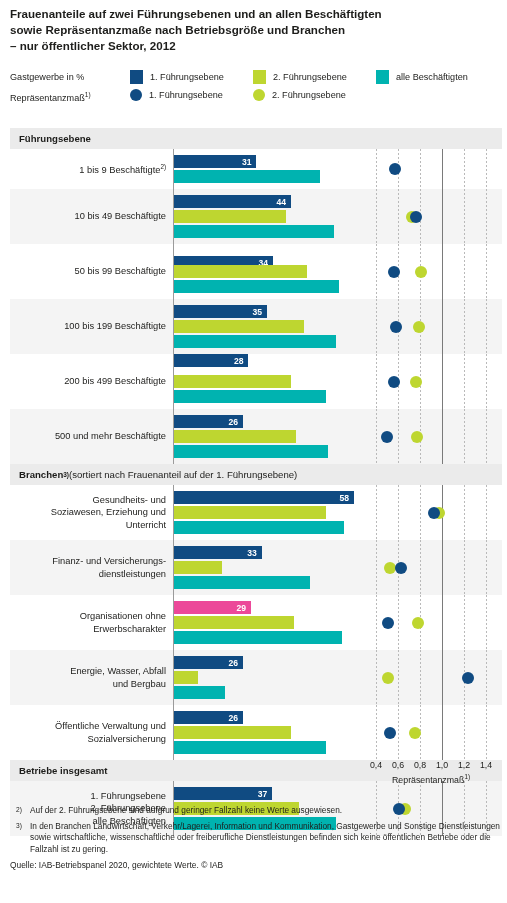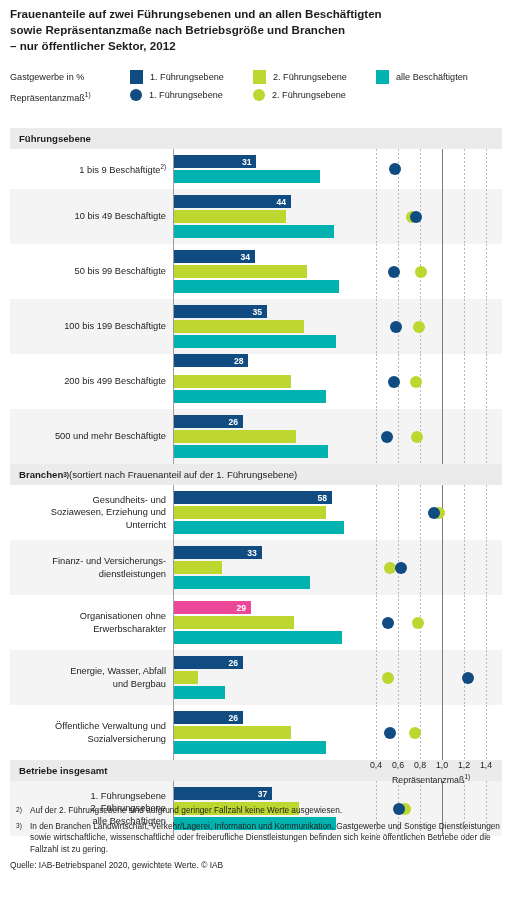--- a/index.html
+++ b/index.html
@@ -211,21 +211,21 @@
             <div class="axis-zero"></div>
             <div class="gridlines">
               <div class="gl" style="left: 203px;"></div>
               <div class="gl" style="left: 225px;"></div>
               <div class="gl" style="left: 247px;"></div>
               <div class="gl solid" style="left: 269px;"></div>
               <div class="gl" style="left: 291px;"></div>
               <div class="gl" style="left: 313px;"></div>
             </div>
             <div class="bars">
-              <div class="bar" style="width: 81px; top: 6px; background: rgb(16, 75, 130);">
+              <div class="bar" style="width: 99px; top: 12px; background: rgb(16, 75, 130);">
                 <span class="val">34</span>
               </div>
               <div class="bar" style="width: 133px; top: 21px; background: rgb(190, 214, 48);"></div>
               <div class="bar" style="width: 164.92px; top: 36px; background: rgb(0, 179, 176);"></div>
             </div>
             <div class="dot" style="left: 248.1px; top: 27.5px; background: rgb(190, 214, 48);"></div>
             <div class="dot" style="left: 220.6px; top: 27.5px; background: rgb(16, 75, 130);"></div>
           </div>
         </div>
         <div class="row alt" style="height: 55px;">
@@ -320,21 +320,21 @@
             <div class="axis-zero"></div>
             <div class="gridlines">
               <div class="gl" style="left: 203px;"></div>
               <div class="gl" style="left: 225px;"></div>
               <div class="gl" style="left: 247px;"></div>
               <div class="gl solid" style="left: 269px;"></div>
               <div class="gl" style="left: 291px;"></div>
               <div class="gl" style="left: 313px;"></div>
             </div>
             <div class="bars">
-              <div class="bar" style="width: 158px; top: 6px; background: rgb(16, 75, 130);">
+              <div class="bar" style="width: 180px; top: 6px; background: rgb(16, 75, 130);">
                 <span class="val">58</span>
               </div>
               <div class="bar" style="width: 151.62px; top: 21px; background: rgb(190, 214, 48);"></div>
               <div class="bar" style="width: 170.24px; top: 36px; background: rgb(0, 179, 176);"></div>
             </div>
             <div class="dot" style="left: 265.7px; top: 27.5px; background: rgb(190, 214, 48);"></div>
             <div class="dot" style="left: 261.3px; top: 27.5px; background: rgb(16, 75, 130);"></div>
           </div>
         </div>
         <div class="row alt" style="height: 55px;">

